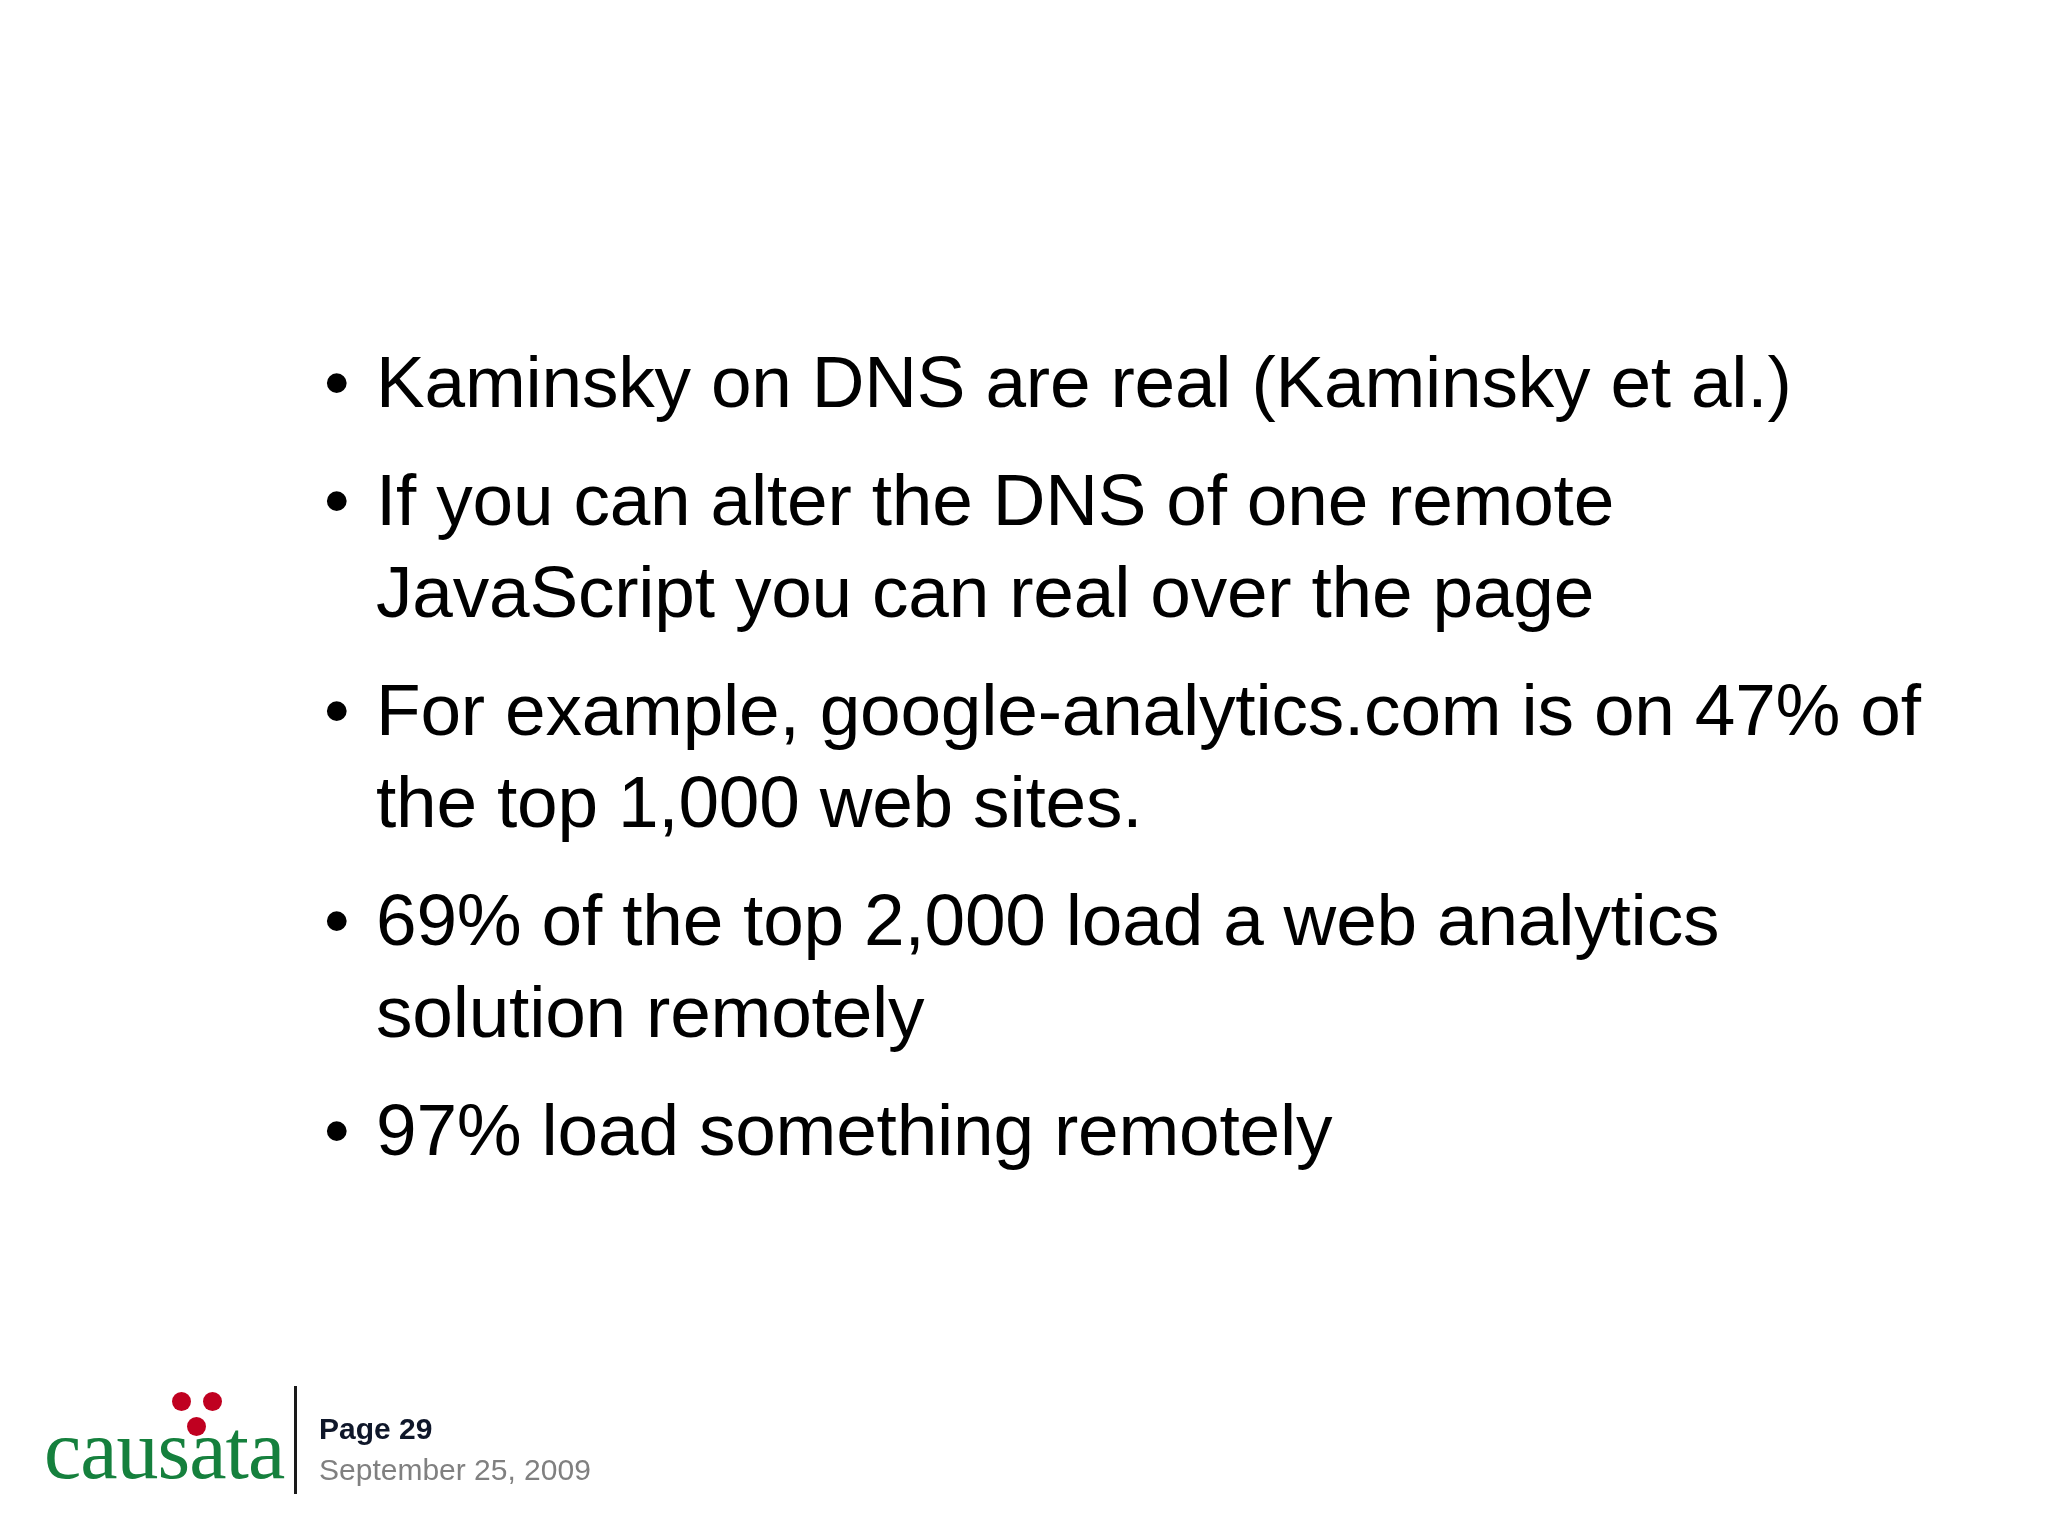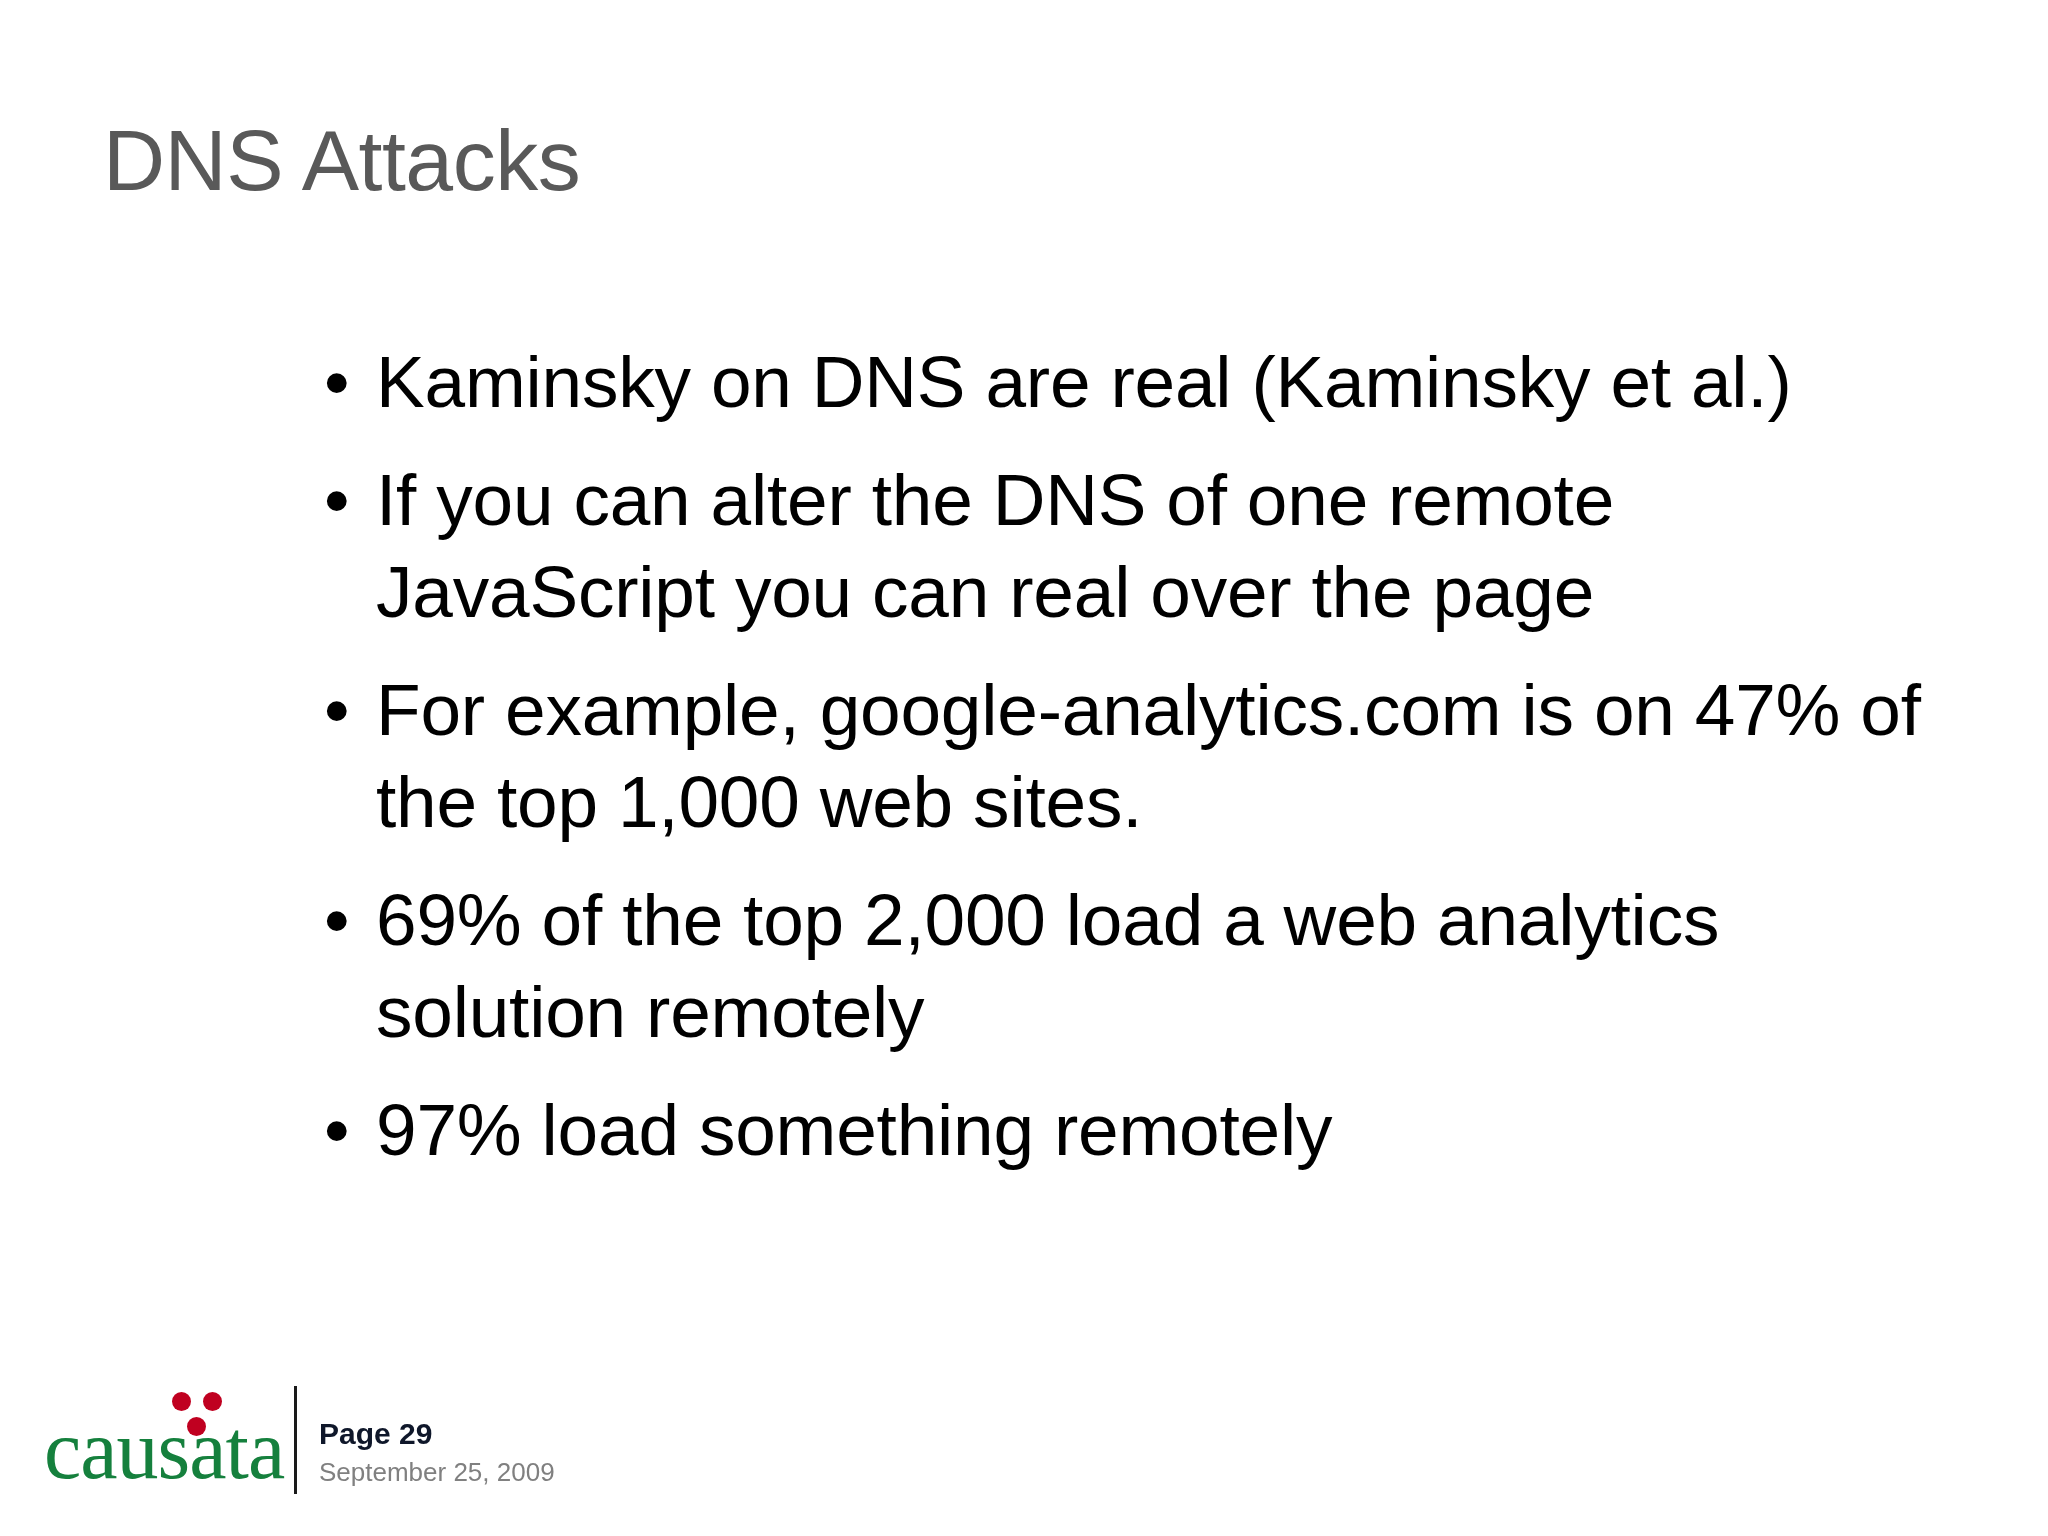--- a/index.html
+++ b/index.html
@@ -140,33 +140,32 @@
     font-family: "Liberation Sans", sans-serif;
     font-size: 30px;
     font-weight: 700;
     color: #0f172a;
     line-height: 1.35;
     white-space: nowrap;
   }
 
   .footer-date {
     font-family: "Liberation Sans", sans-serif;
-    font-size: 26px;
+    font-size: 30px;
     font-weight: 400;
     color: #808080;
     line-height: 1.35;
     white-space: nowrap;
   }
 </style>
 </head>
 <body>
 
 <div class="slide">
 
-  <h1 class="slide-title">DNS Attacks</h1>
 
   <ul class="bullet-list" style="list-style:none;margin:0;padding:0;">
 
     <li class="bullet-item">
       <span class="bullet-marker">•</span>
       <span class="bullet-text">Kaminsky on DNS are real (Kaminsky et al.)</span>
     </li>
 
     <li class="bullet-item">
       <span class="bullet-marker">•</span>

